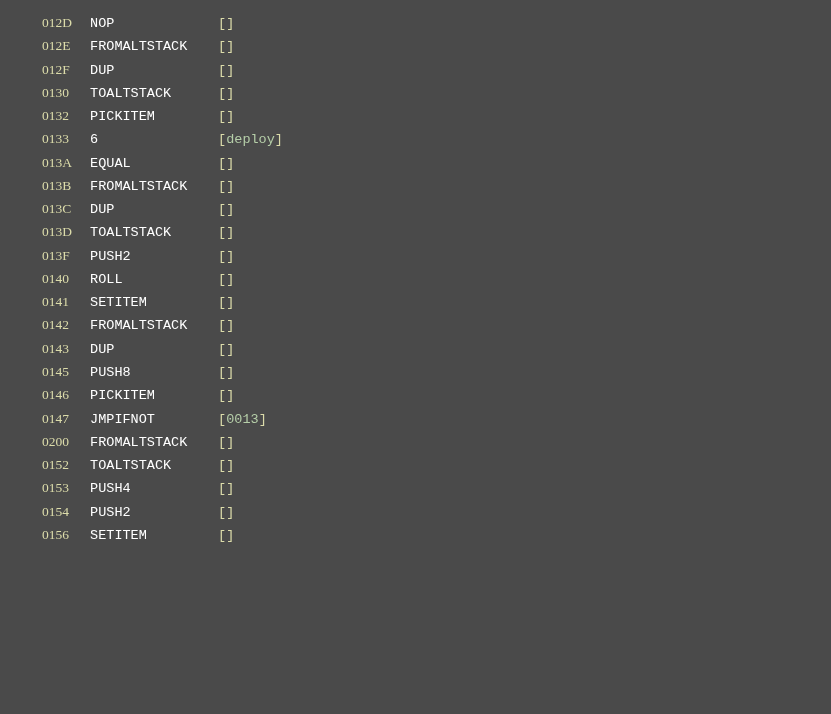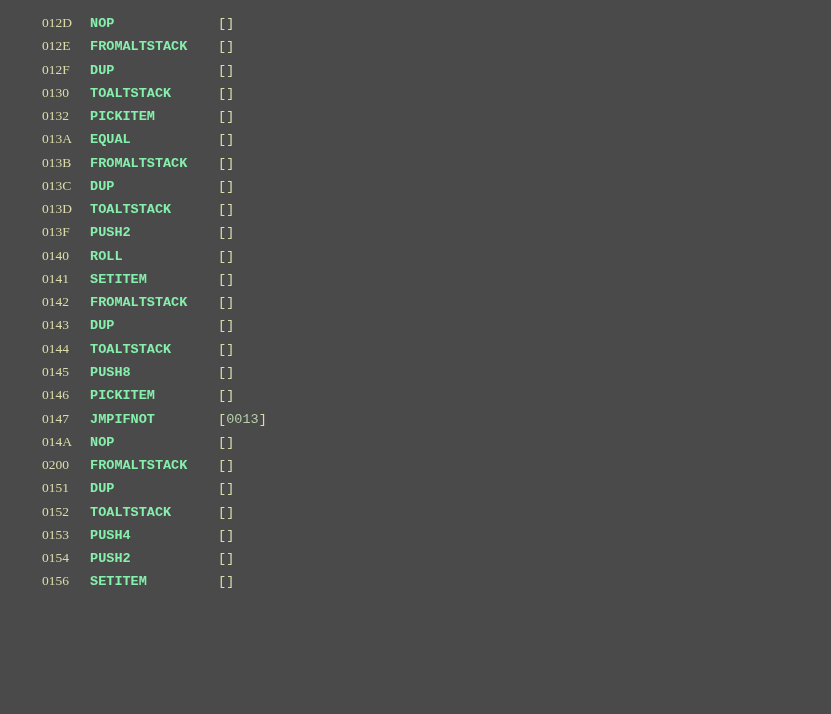--- a/index.html
+++ b/index.html
@@ -21,54 +21,51 @@
     .code-line {
       white-space: pre;
     }
     .addr {
       color: #dcdcaa;
       display: inline-block;
       width: 40px;
       font-family: Liberation Serif, serif;
     }
     .opcode {
-      color: #86efac;
+      color: #ffffff;
       display: inline-block;
       width: 128px;
-      font-weight: bold;
     }
     .operand-bracket {
       color: #dcdcaa;
     }
     .operand-value {
       color: #b5cea8;
     }
   </style>
 </head>
 <body>
 
 <div class="code-container">
     <div class="code-line"><span class="addr">012D</span> <span class="opcode">NOP</span><span class="operand-bracket">[</span><span class="operand-value"></span><span class="operand-bracket">]</span></div>
     <div class="code-line"><span class="addr">012E</span> <span class="opcode">FROMALTSTACK</span><span class="operand-bracket">[</span><span class="operand-value"></span><span class="operand-bracket">]</span></div>
     <div class="code-line"><span class="addr">012F</span> <span class="opcode">DUP</span><span class="operand-bracket">[</span><span class="operand-value"></span><span class="operand-bracket">]</span></div>
     <div class="code-line"><span class="addr">0130</span> <span class="opcode">TOALTSTACK</span><span class="operand-bracket">[</span><span class="operand-value"></span><span class="operand-bracket">]</span></div>
     <div class="code-line"><span class="addr">0132</span> <span class="opcode">PICKITEM</span><span class="operand-bracket">[</span><span class="operand-value"></span><span class="operand-bracket">]</span></div>
+    <div class="code-line"><span class="addr">0133</span> <span class="opcode">6</span><span class="operand-bracket">[</span><span class="operand-value">deploy</span><span class="operand-bracket">]</span></div>
     <div class="code-line"><span class="addr">013A</span> <span class="opcode">EQUAL</span><span class="operand-bracket">[</span><span class="operand-value"></span><span class="operand-bracket">]</span></div>
     <div class="code-line"><span class="addr">013B</span> <span class="opcode">FROMALTSTACK</span><span class="operand-bracket">[</span><span class="operand-value"></span><span class="operand-bracket">]</span></div>
     <div class="code-line"><span class="addr">013C</span> <span class="opcode">DUP</span><span class="operand-bracket">[</span><span class="operand-value"></span><span class="operand-bracket">]</span></div>
     <div class="code-line"><span class="addr">013D</span> <span class="opcode">TOALTSTACK</span><span class="operand-bracket">[</span><span class="operand-value"></span><span class="operand-bracket">]</span></div>
     <div class="code-line"><span class="addr">013F</span> <span class="opcode">PUSH2</span><span class="operand-bracket">[</span><span class="operand-value"></span><span class="operand-bracket">]</span></div>
     <div class="code-line"><span class="addr">0140</span> <span class="opcode">ROLL</span><span class="operand-bracket">[</span><span class="operand-value"></span><span class="operand-bracket">]</span></div>
     <div class="code-line"><span class="addr">0141</span> <span class="opcode">SETITEM</span><span class="operand-bracket">[</span><span class="operand-value"></span><span class="operand-bracket">]</span></div>
     <div class="code-line"><span class="addr">0142</span> <span class="opcode">FROMALTSTACK</span><span class="operand-bracket">[</span><span class="operand-value"></span><span class="operand-bracket">]</span></div>
     <div class="code-line"><span class="addr">0143</span> <span class="opcode">DUP</span><span class="operand-bracket">[</span><span class="operand-value"></span><span class="operand-bracket">]</span></div>
-    <div class="code-line"><span class="addr">0144</span> <span class="opcode">TOALTSTACK</span><span class="operand-bracket">[</span><span class="operand-value"></span><span class="operand-bracket">]</span></div>
     <div class="code-line"><span class="addr">0145</span> <span class="opcode">PUSH8</span><span class="operand-bracket">[</span><span class="operand-value"></span><span class="operand-bracket">]</span></div>
     <div class="code-line"><span class="addr">0146</span> <span class="opcode">PICKITEM</span><span class="operand-bracket">[</span><span class="operand-value"></span><span class="operand-bracket">]</span></div>
     <div class="code-line"><span class="addr">0147</span> <span class="opcode">JMPIFNOT</span><span class="operand-bracket">[</span><span class="operand-value">0013</span><span class="operand-bracket">]</span></div>
-    <div class="code-line"><span class="addr">014A</span> <span class="opcode">NOP</span><span class="operand-bracket">[</span><span class="operand-value"></span><span class="operand-bracket">]</span></div>
     <div class="code-line"><span class="addr">0200</span> <span class="opcode">FROMALTSTACK</span><span class="operand-bracket">[</span><span class="operand-value"></span><span class="operand-bracket">]</span></div>
-    <div class="code-line"><span class="addr">0151</span> <span class="opcode">DUP</span><span class="operand-bracket">[</span><span class="operand-value"></span><span class="operand-bracket">]</span></div>
     <div class="code-line"><span class="addr">0152</span> <span class="opcode">TOALTSTACK</span><span class="operand-bracket">[</span><span class="operand-value"></span><span class="operand-bracket">]</span></div>
     <div class="code-line"><span class="addr">0153</span> <span class="opcode">PUSH4</span><span class="operand-bracket">[</span><span class="operand-value"></span><span class="operand-bracket">]</span></div>
     <div class="code-line"><span class="addr">0154</span> <span class="opcode">PUSH2</span><span class="operand-bracket">[</span><span class="operand-value"></span><span class="operand-bracket">]</span></div>
     <div class="code-line"><span class="addr">0156</span> <span class="opcode">SETITEM</span><span class="operand-bracket">[</span><span class="operand-value"></span><span class="operand-bracket">]</span></div>
   </div>
 
 </body></html>

